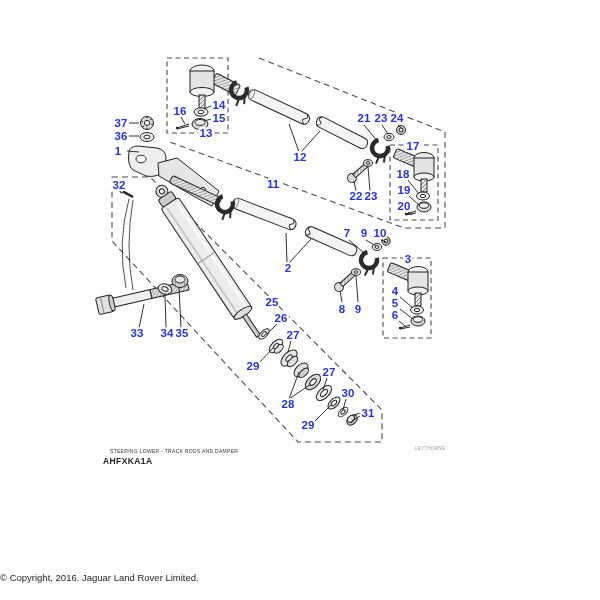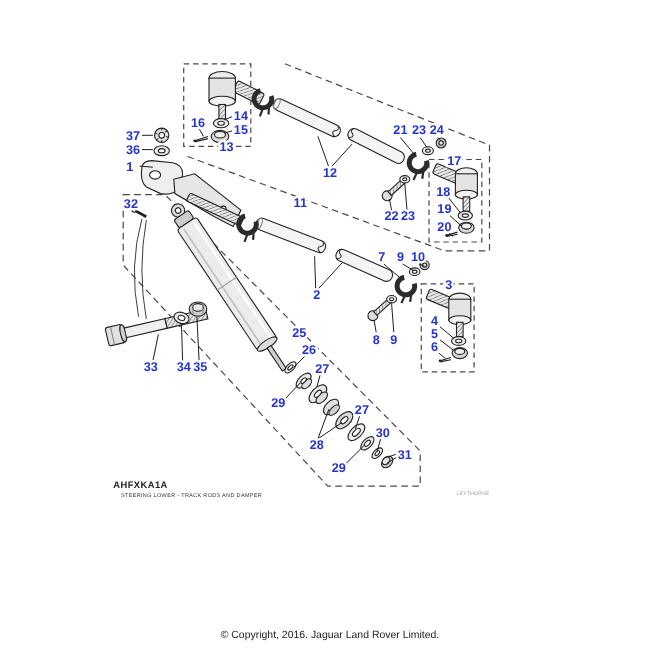--- a/index.html
+++ b/index.html
@@ -4,25 +4,25 @@
 <style>
   html,body{margin:0;padding:0;background:#fff;}
   #stage{position:relative;width:600px;height:600px;background:#fff;overflow:hidden;
          font-family:"Liberation Sans",sans-serif;}
   #diagram{position:absolute;top:0;left:0;}
   .plabel{font-family:"Liberation Sans",sans-serif;font-weight:bold;font-size:11.5px;
           text-anchor:middle;paint-order:stroke;stroke:#ffffff;stroke-width:4px;}
   .leader{stroke:#1a1a1a;stroke-width:0.9;fill:none;}
   .dashedbox{fill:none;stroke:#4a4a4a;stroke-width:1.1;stroke-dasharray:5 3.5;}
   .outline{fill:none;stroke:#4a4a4a;stroke-width:1.1;stroke-dasharray:6 4;}
-  #code-label{position:absolute;left:103px;top:436px;font-size:8.5px;font-weight:bold;
+  #code-label{position:absolute;left:103px;top:456px;font-size:8.5px;font-weight:bold;
               color:#222;letter-spacing:0.4px;}
   #code-sub{position:absolute;left:110px;top:448px;font-size:5px;color:#333;letter-spacing:0.3px;}
   #watermark{position:absolute;left:415px;top:446px;font-size:4.5px;color:#9a9a9a;letter-spacing:0.3px;}
-  #copyright{position:absolute;left:0;top:572px;width:600px;text-align:center;
+  #copyright{position:absolute;left:0;top:572px;width:600px;text-align:left;
              font-size:9.5px;color:#222;}
 </style>
 </head>
 <body>
 
 <div id="stage">
 
 <svg id="diagram" width="600" height="520" viewBox="0 0 600 520" xmlns="http://www.w3.org/2000/svg">
   <defs>
     <pattern id="hatch" width="4" height="4" patternUnits="userSpaceOnUse">

